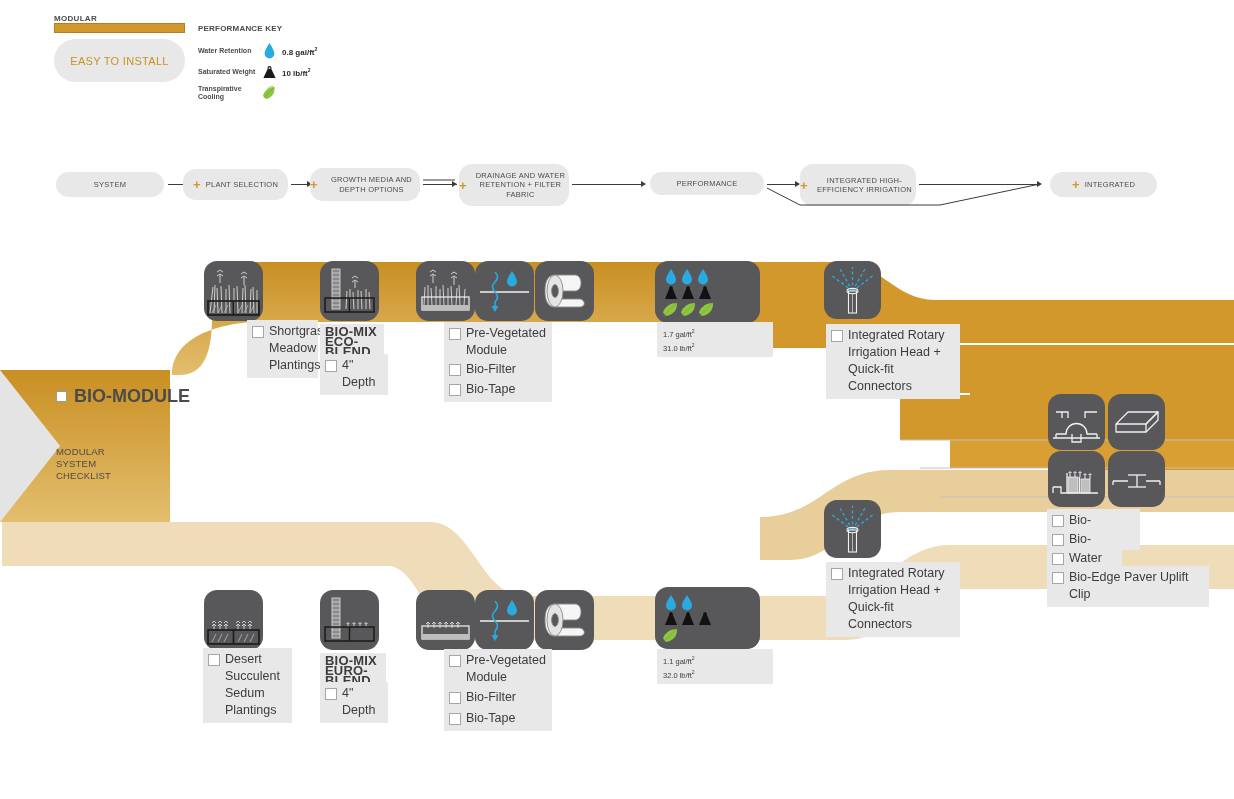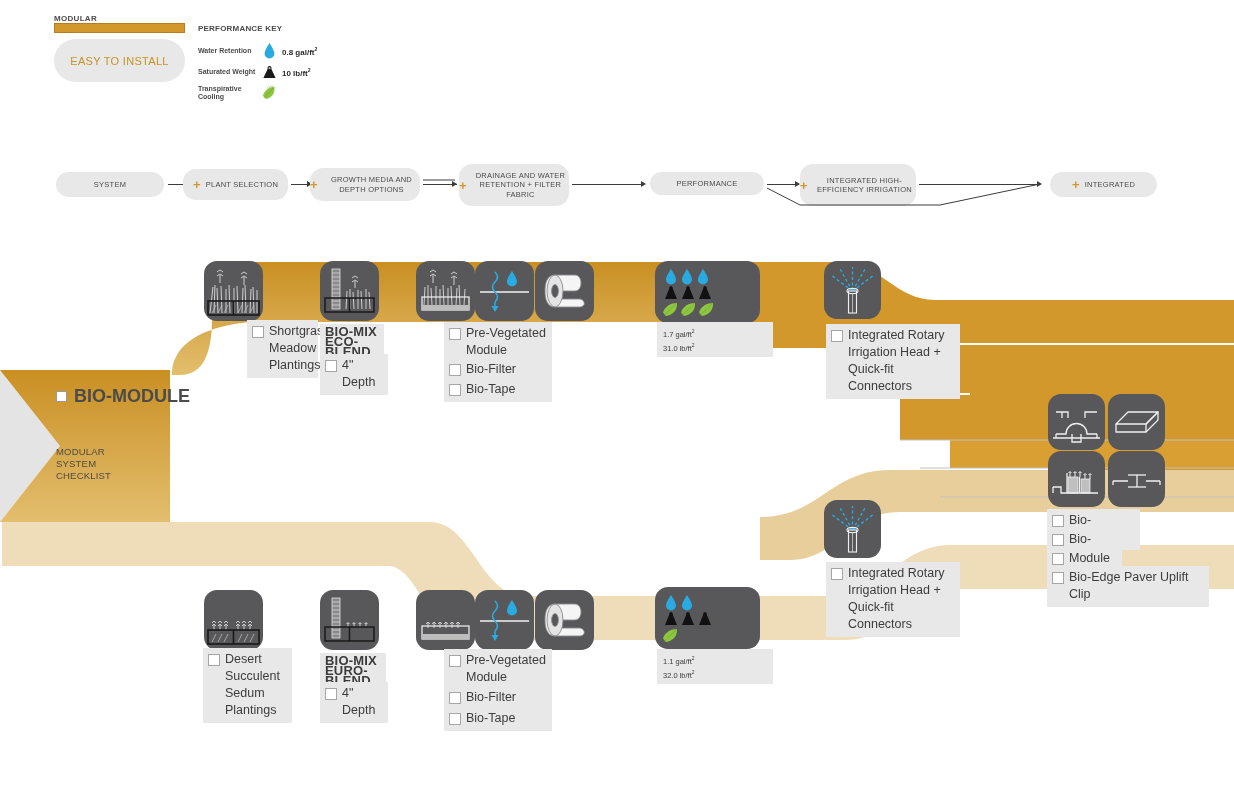--- a/index.html
+++ b/index.html
@@ -576,21 +576,21 @@
 </div>
 <div class="lblbox" style="left:1047px;top:528px;width:75px;">
   <div class="lbl">
       <span class="cb"></span>
       <span>Bio-Edge</span>
     </div>
 </div>
 <div class="lblbox" style="left:1047px;top:547px;width:62px;">
   <div class="lbl">
       <span class="cb"></span>
-      <span>Module</span>
+      <span>Water</span>
     </div>
 </div>
 <div class="lblbox" style="left:1047px;top:566px;width:162px;">
   <div class="lbl">
       <span class="cb"></span>
       <span>Bio-Edge Paver Uplift Clip</span>
     </div>
 </div>
 
 </body></html>

